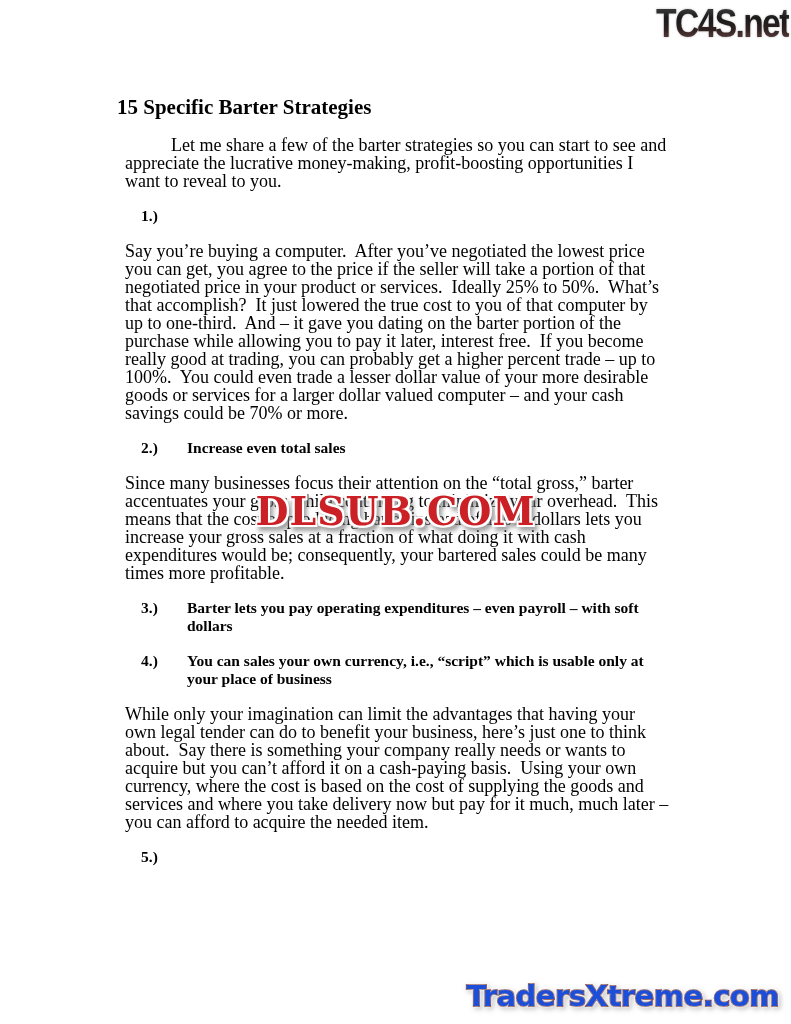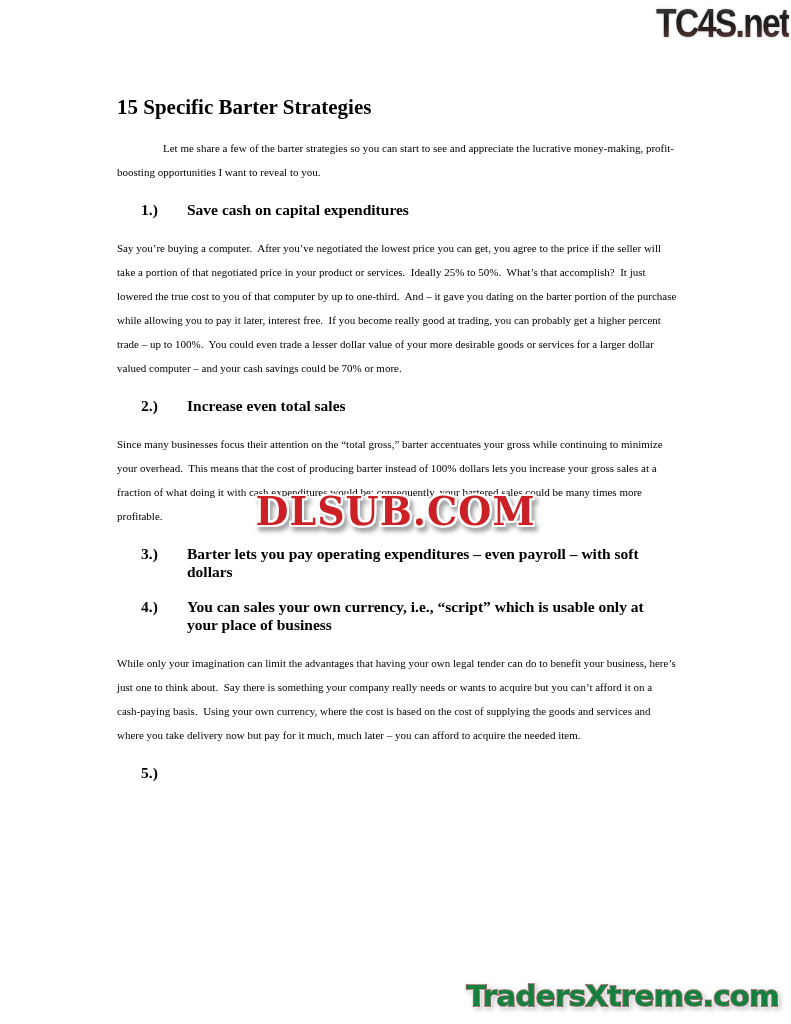--- a/index.html
+++ b/index.html
@@ -48,23 +48,23 @@
     width: 560px;
   }
   .title {
     margin: 0 0 17px 0;
     font-size: 21px;
     line-height: 23px;
     font-weight: bold;
     text-align: left;
   }
   .para {
-    margin: 0;
-    font-size: 11px;
-    line-height: 24px;
+    margin: 8px;
+    font-size: 18px;
+    line-height: 18px;
     white-space: pre-wrap;
   }
   .intro {
     text-indent: 46px;
   }
   .item-heading {
     display: flex;
     margin: 17px 0;
     font-weight: bold;
     font-size: 15.5px;
@@ -102,21 +102,21 @@
 
   
   .footer-logo {
     position: absolute;
     bottom: 11px;
     right: 12px;
     font-family: "DejaVu Sans", "Liberation Sans", sans-serif;
     font-weight: bold;
     font-size: 29px;
     letter-spacing: -0.5px;
-    color: #15803d;
+    color: #1d4ed8;
     -webkit-text-stroke: 1.6px #5e1b1b;
     paint-order: stroke fill;
     white-space: nowrap;
     text-shadow: 0 0 3px rgba(255,255,255,0.95);
     filter: drop-shadow(0 0 1.5px rgba(255,255,255,0.9))
             drop-shadow(2px 2px 2px rgba(140,140,140,0.5));
   }
 </style>
 </head>
 <body>
@@ -126,21 +126,20 @@
   <div class="header-logo">TC4S.net</div>
 
   <div class="content">
 
     <h1 class="title">15 Specific Barter Strategies</h1>
 
     <p class="para intro">Let me share a few of the barter strategies so you can start to see and appreciate the lucrative money-making, profit-boosting opportunities I want to reveal to you.</p>
 
     <div class="item-heading">
       <span class="item-number">1.)</span>
-      <span class="item-heading-text">Save cash on capital expenditures</span>
     </div>
     <p class="para">Say you’re buying a computer.  After you’ve negotiated the lowest price you can get, you agree to the price if the seller will take a portion of that negotiated price in your product or services.  Ideally 25% to 50%.  What’s that accomplish?  It just lowered the true cost to you of that computer by up to one-third.  And – it gave you dating on the barter portion of the purchase while allowing you to pay it later, interest free.  If you become really good at trading, you can probably get a higher percent trade – up to 100%.  You could even trade a lesser dollar value of your more desirable goods or services for a larger dollar valued computer – and your cash savings could be 70% or more.</p>
 
     <div class="item-heading">
       <span class="item-number">2.)</span>
       <span class="item-heading-text">Increase even total sales</span>
     </div>
     <p class="para">Since many businesses focus their attention on the “total gross,” barter accentuates your gross while continuing to minimize your overhead.  This means that the cost of producing barter instead of 100% dollars lets you increase your gross sales at a fraction of what doing it with cash expenditures would be; consequently, your bartered sales could be many times more profitable.</p>
 
     <div class="item-heading">

